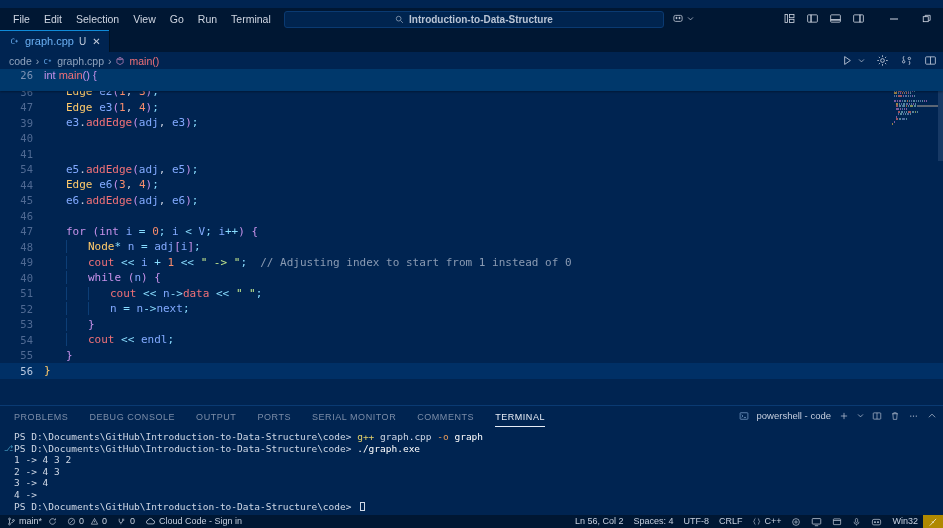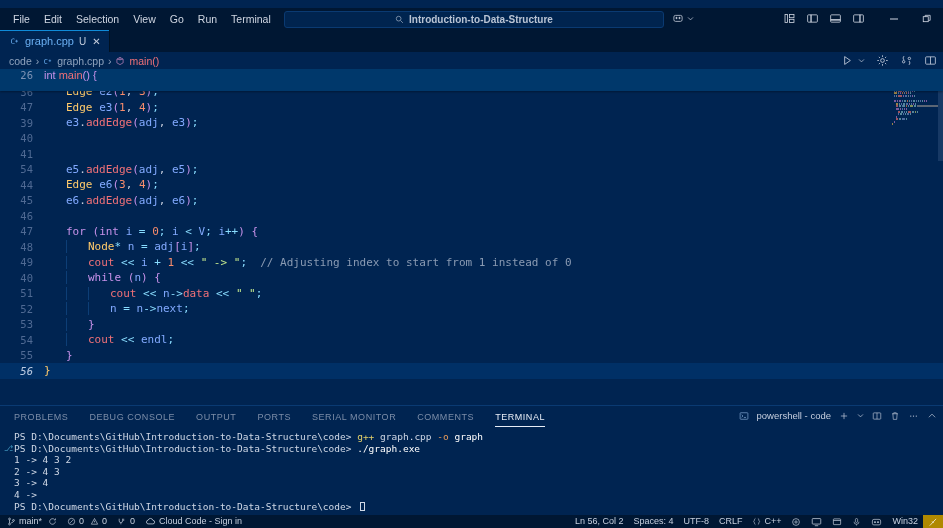--- a/index.html
+++ b/index.html
@@ -67,21 +67,21 @@
     height:15.5px; display:flex; align-items:center;
     font-family:"DejaVu Sans Mono", monospace; font-size:11px; white-space:pre;
   }
   .gutter {
     width:44px; min-width:44px; text-align:right; padding-right:11px;
     color:#4f6a93; font-family:"DejaVu Sans Mono", monospace; font-size:10.5px;
   }
   .sticky .gutter { color:#7d93b5; }
   .ctext { flex:1; color:#c5cede; }
   .cline.active { background:#003066; }
-  .cline.active .gutter { color:#b9c9e0;font-style:italic; }
+  .cline.active .gutter { color:#b9c9e0; }
   
   .k  { color:#c792ea; }   
   .ty { color:#ffcb6b; }   
   .fn { color:#f07178; }   
   .id { color:#82aaff; }   
   .num{ color:#f78c6c; }   
   .pn { color:#c792ea; }   
   .op { color:#89ddff; }   
   .st { color:#c3e88d; }   
   .cm { color:#8a9bb3; }   

